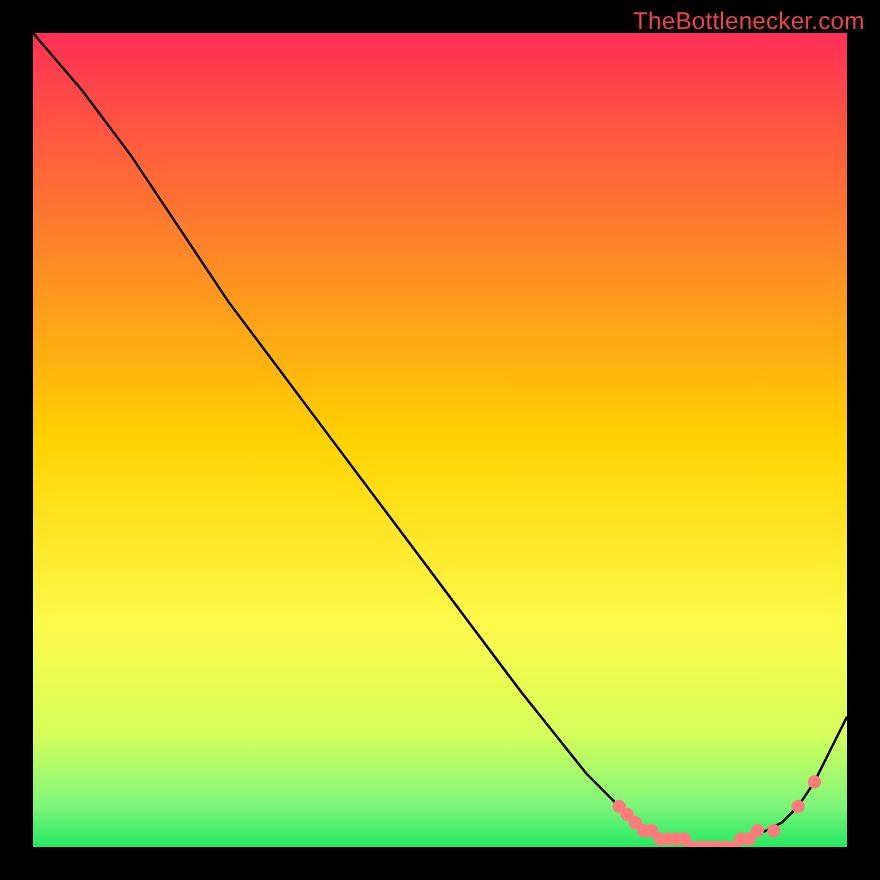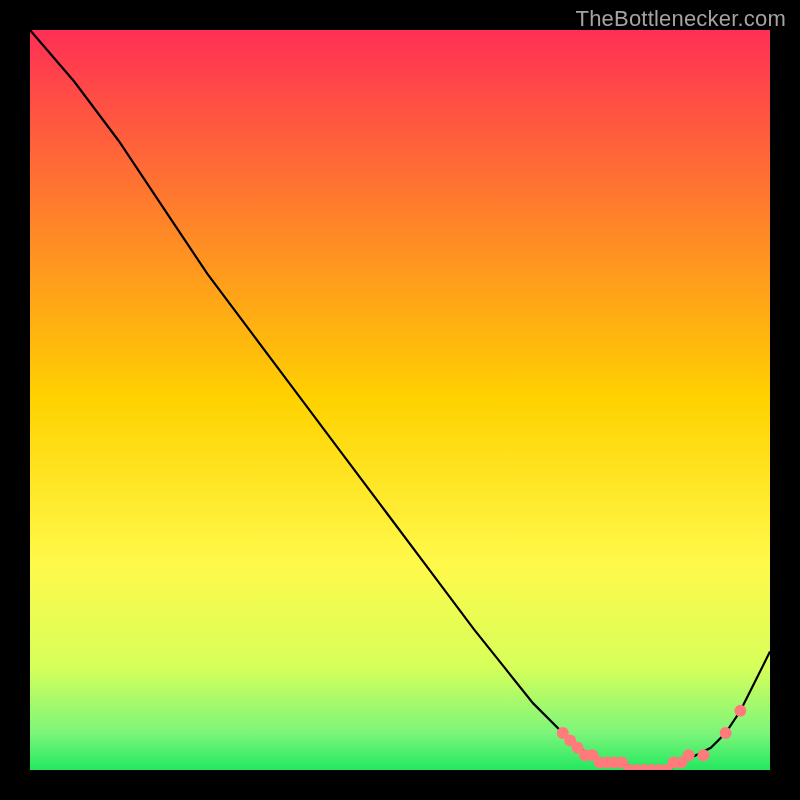--- a/index.html
+++ b/index.html
@@ -14,21 +14,21 @@
   .container {
     position: relative;
     width: 800px;
     height: 800px;
     background: #000;
   }
   .watermark {
     position: absolute;
     top: 6px;
     right: 14px;
-    color: #a3a3a3;
+    color: #ef4444;
     font-size: 22px;
     font-weight: 500;
     z-index: 3;
     letter-spacing: 0.2px;
   }
   .plot-frame {
     position: absolute;
     left: 30px;
     top: 30px;
     width: 740px;

